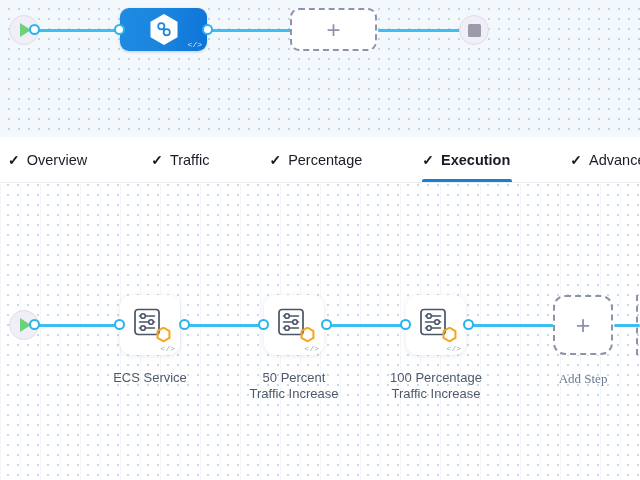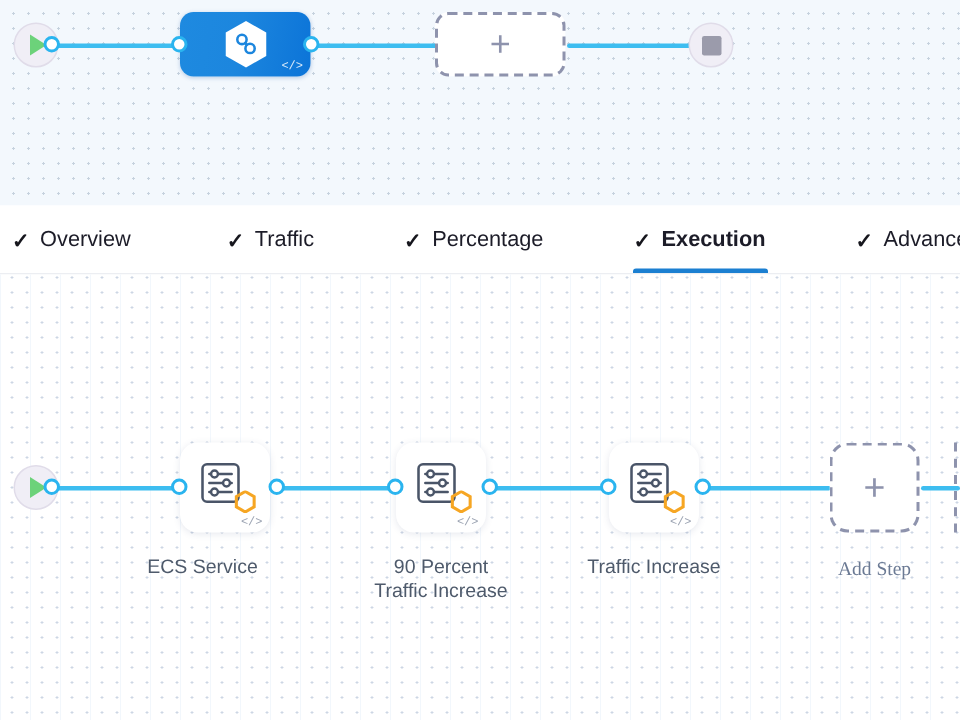--- a/index.html
+++ b/index.html
@@ -236,21 +236,21 @@
         </svg>
         <svg class="hex-badge" viewBox="0 0 20 22">
           <polygon points="10,1 18.7,6 18.7,16 10,21 1.3,16 1.3,6" fill="none" stroke="#f6a623" stroke-width="3"></polygon>
           <polygon points="10,6.5 14.8,9.2 14.8,14.3 10,17 5.2,14.3 5.2,9.2" fill="#ffffff"></polygon>
         </svg>
       </div>
       <span class="code-tag">&lt;/&gt;</span>
     </div>
     <div class="port" style="left:114px; top:136px;"></div>
     <div class="port" style="left:179px; top:136px;"></div>
-    <div class="node-caption wrap" style="left:80px; top:187px; width:110px;">
+    <div class="node-caption wrap" style="left:95px; top:187px; width:110px;">
       <div>ECS Service</div>
     </div>
 
     <div class="step-node" style="left:264px; top:112px;">
       <div class="step-icon-wrap">
         <svg width="30" height="31" viewBox="0 0 30 31">
           <rect x="2" y="1.5" width="24" height="25" rx="3" fill="none" stroke="#4a5568" stroke-width="1.7"></rect>
           <g stroke="#4a5568" stroke-width="1.6" fill="none" stroke-linecap="round">
             <line x1="6.5" y1="8" x2="21.5" y2="8"></line>
             <line x1="6.5" y1="14" x2="21.5" y2="14"></line>
@@ -263,21 +263,21 @@
         <svg class="hex-badge" viewBox="0 0 20 22">
           <polygon points="10,1 18.7,6 18.7,16 10,21 1.3,16 1.3,6" fill="none" stroke="#f6a623" stroke-width="3"></polygon>
           <polygon points="10,6.5 14.8,9.2 14.8,14.3 10,17 5.2,14.3 5.2,9.2" fill="#ffffff"></polygon>
         </svg>
       </div>
       <span class="code-tag">&lt;/&gt;</span>
     </div>
     <div class="port" style="left:258px; top:136px;"></div>
     <div class="port" style="left:321px; top:136px;"></div>
     <div class="node-caption wrap" style="left:230px; top:187px; width:128px;">
-      <div>90 Percent</div>
+      <div>50 Percent</div>
       <div>Traffic Increase</div>
     </div>
 
     <div class="step-node" style="left:406px; top:112px;">
       <div class="step-icon-wrap">
         <svg width="30" height="31" viewBox="0 0 30 31">
           <rect x="2" y="1.5" width="24" height="25" rx="3" fill="none" stroke="#4a5568" stroke-width="1.7"></rect>
           <g stroke="#4a5568" stroke-width="1.6" fill="none" stroke-linecap="round">
             <line x1="6.5" y1="8" x2="21.5" y2="8"></line>
             <line x1="6.5" y1="14" x2="21.5" y2="14"></line>
@@ -290,20 +290,21 @@
         <svg class="hex-badge" viewBox="0 0 20 22">
           <polygon points="10,1 18.7,6 18.7,16 10,21 1.3,16 1.3,6" fill="none" stroke="#f6a623" stroke-width="3"></polygon>
           <polygon points="10,6.5 14.8,9.2 14.8,14.3 10,17 5.2,14.3 5.2,9.2" fill="#ffffff"></polygon>
         </svg>
       </div>
       <span class="code-tag">&lt;/&gt;</span>
     </div>
     <div class="port" style="left:400px; top:136px;"></div>
     <div class="port" style="left:463px; top:136px;"></div>
     <div class="node-caption wrap" style="left:372px; top:187px; width:128px;">
+      <div>100 Percentage</div>
       <div>Traffic Increase</div>
     </div>
 
     <div class="add-step" style="left:553px; top:112px;">
       <span>+</span>
     </div>
     <div class="node-caption" style="left:533px; top:188px; width:100px; color:#6b7a94;font-family:Liberation Serif, serif;">Add Step</div>
 
     <div class="right-dash" style="left:636px; top:112px;"></div>
   </div>

